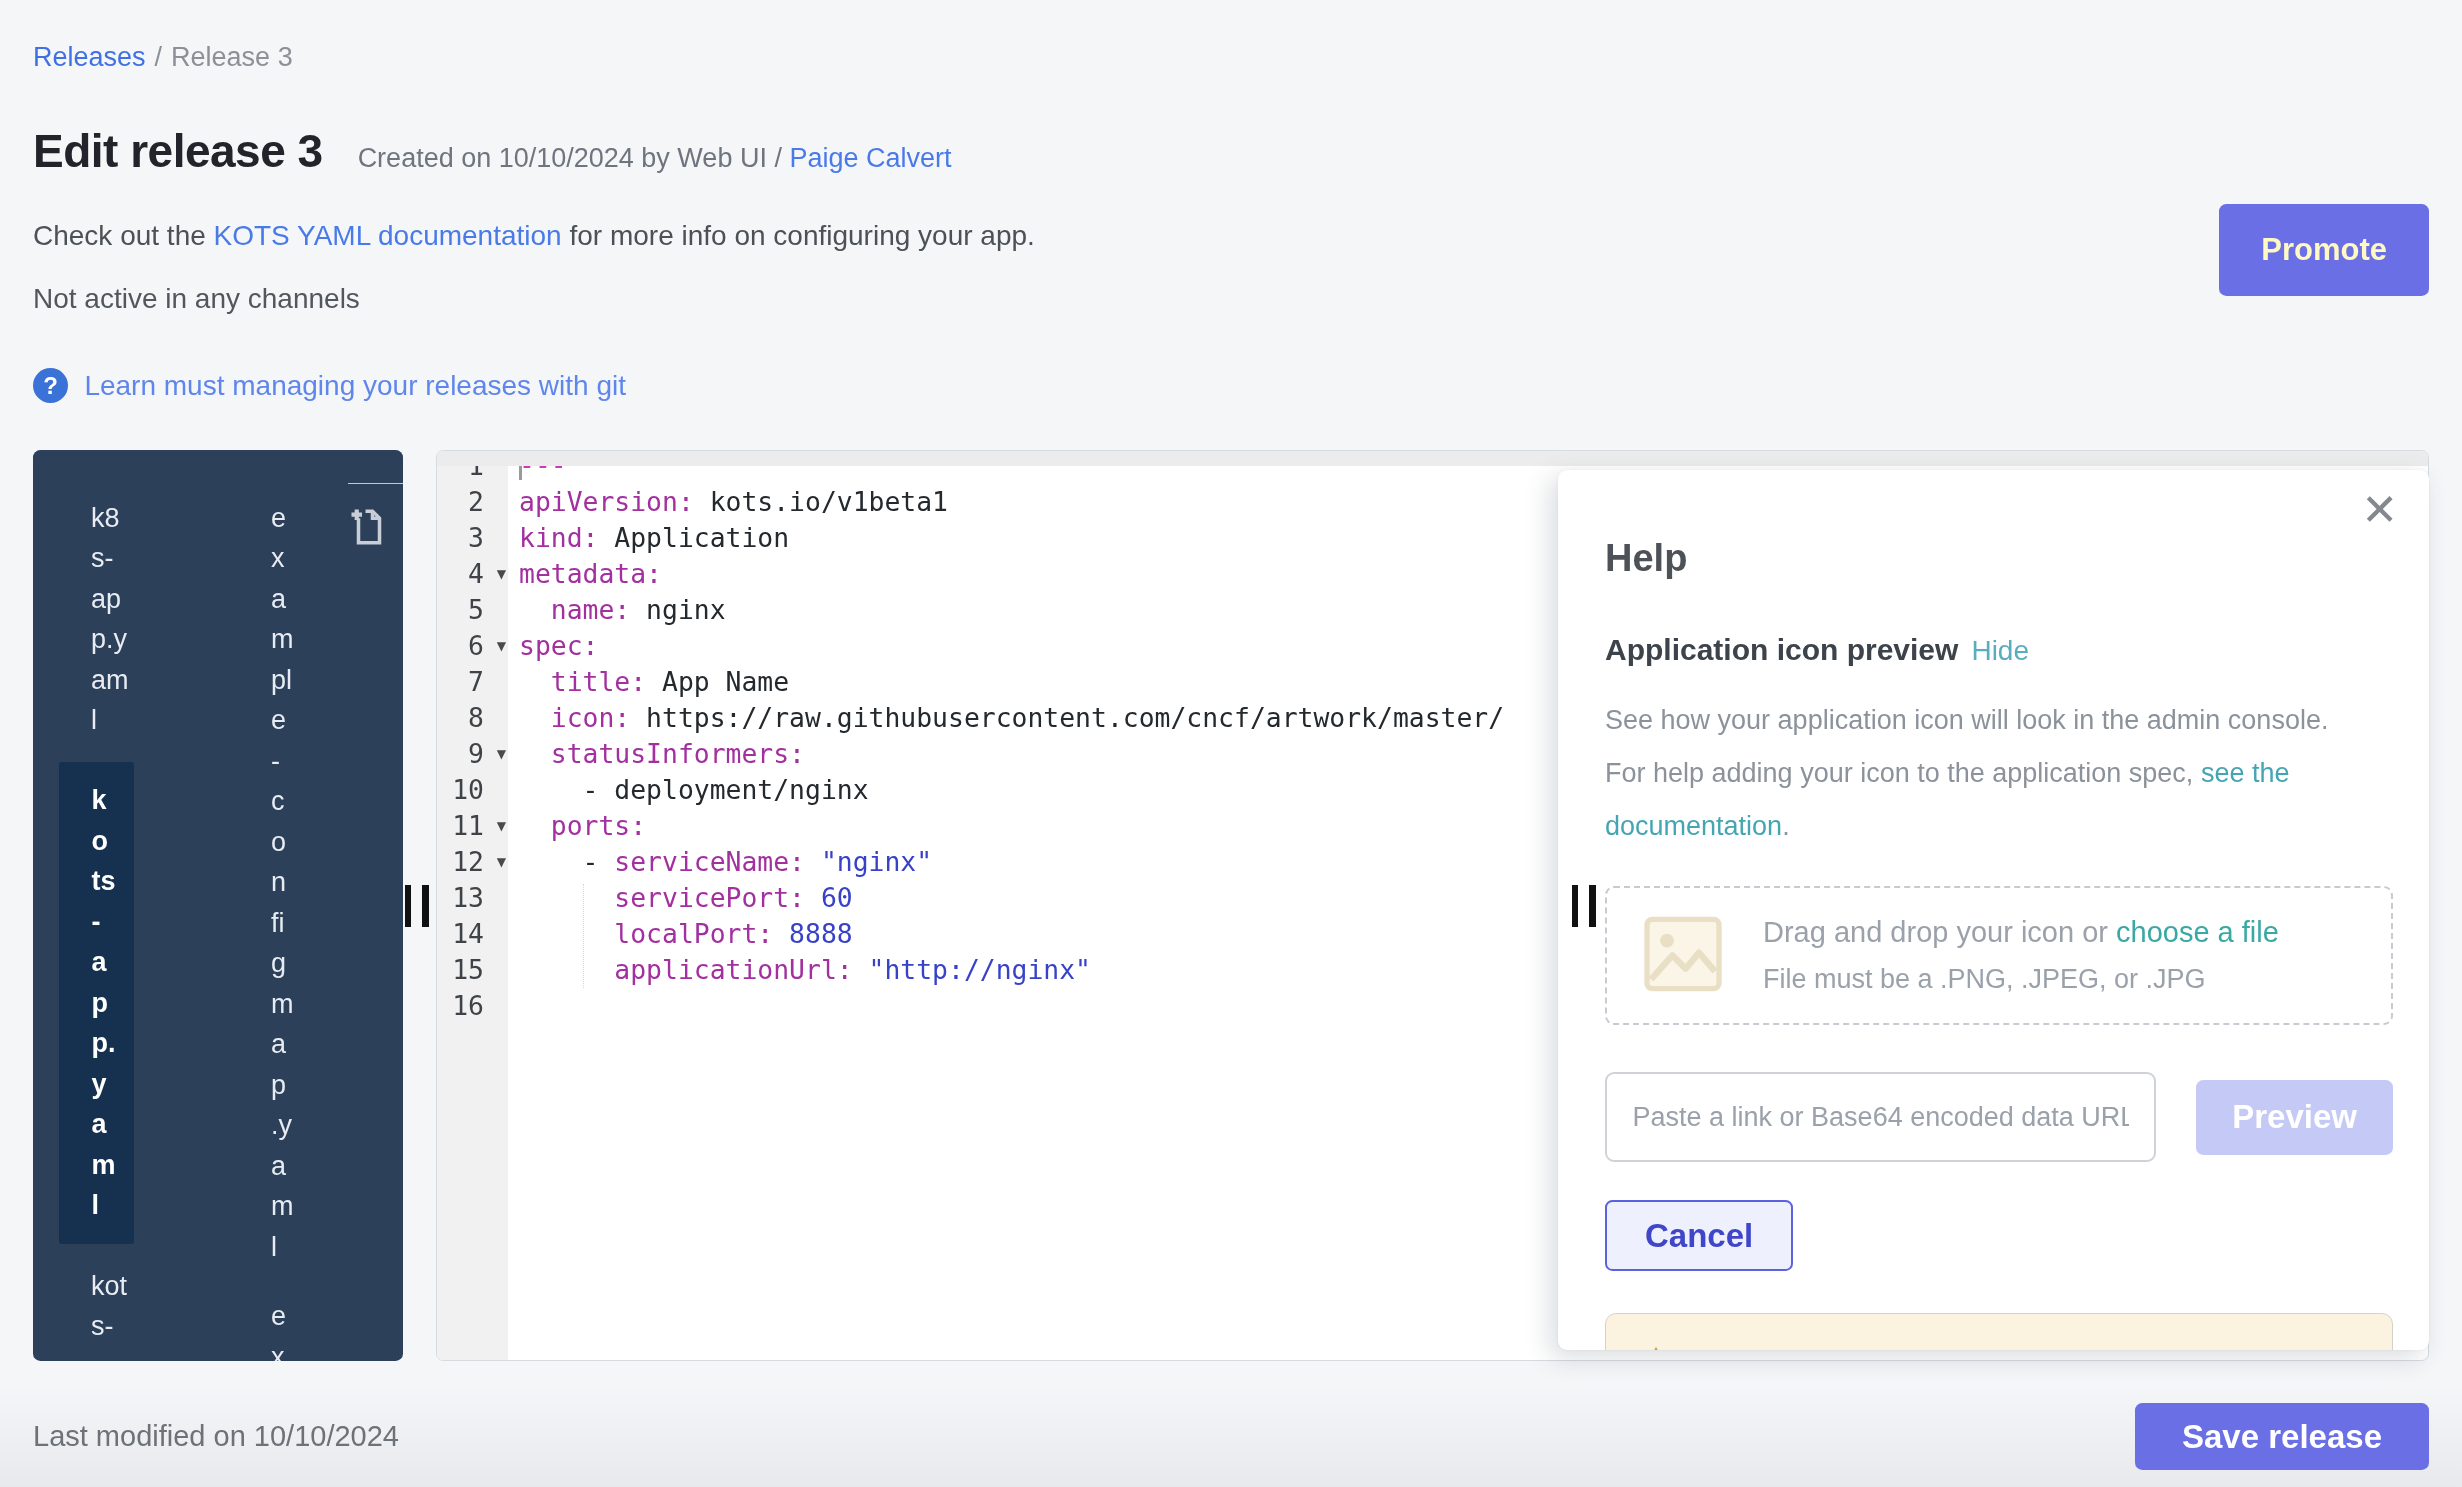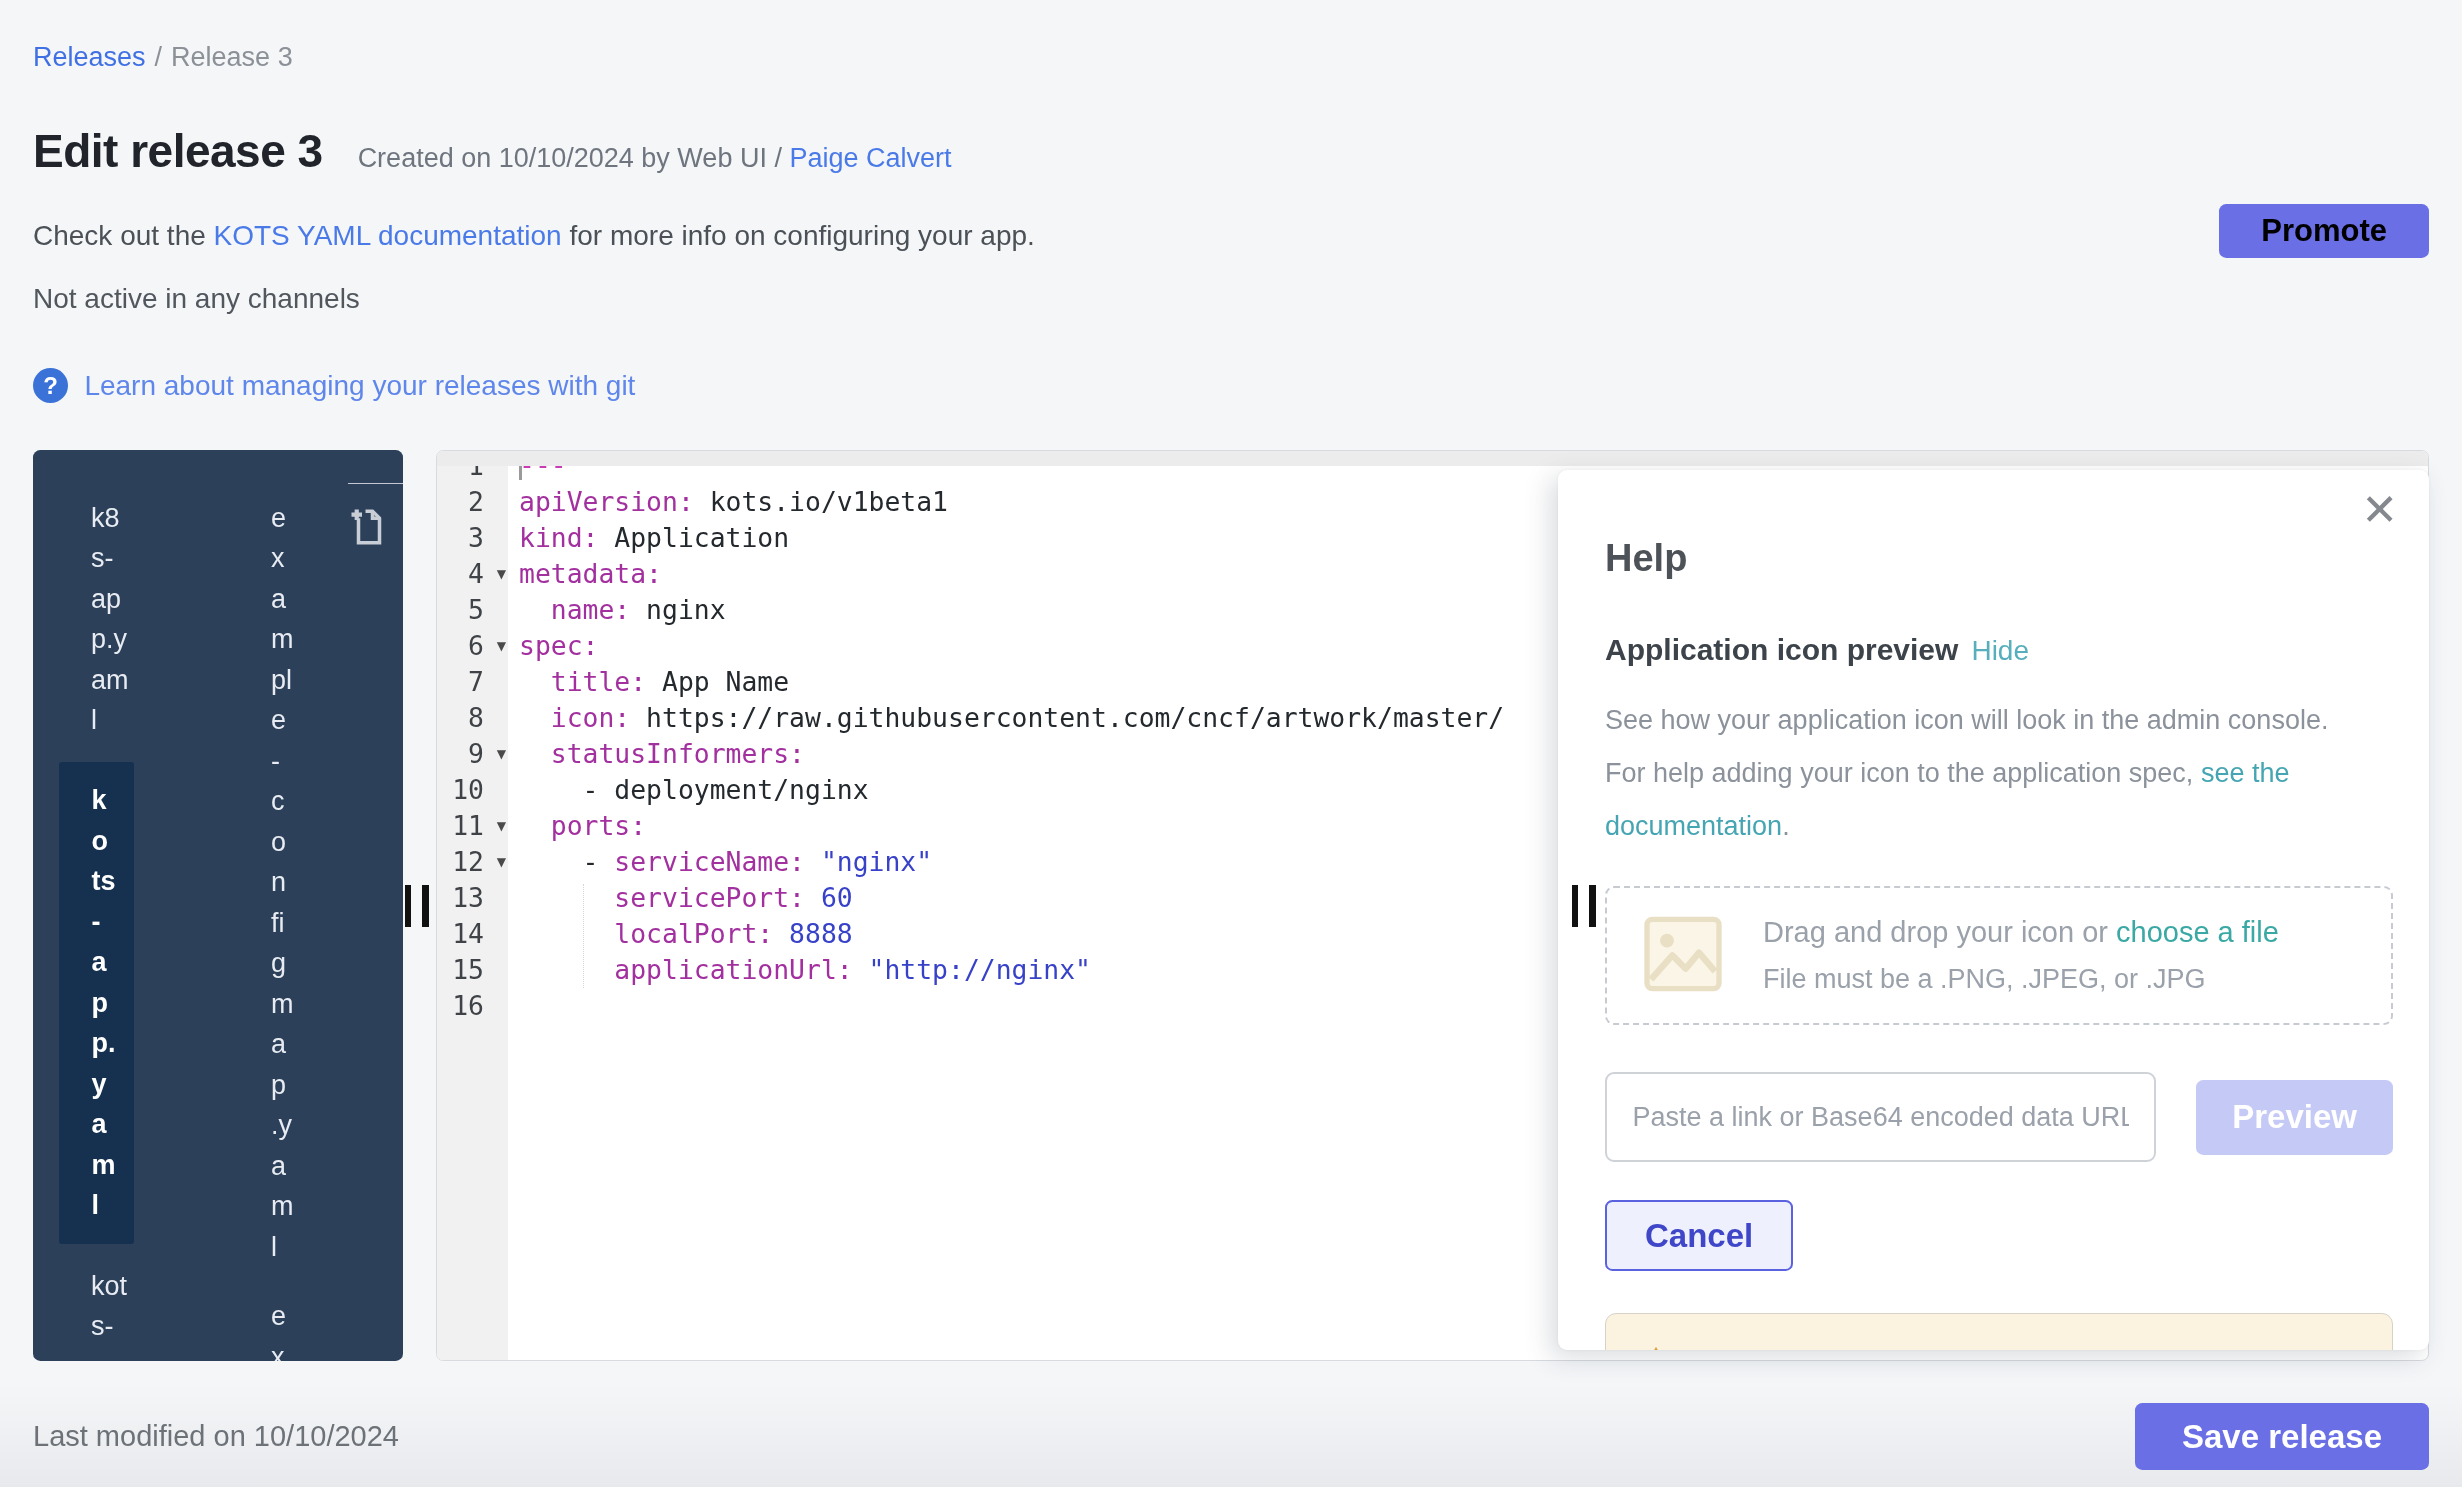--- a/index.html
+++ b/index.html
@@ -28,23 +28,23 @@
   .git-row { margin-top: 53px; display: flex; align-items: center; gap: 16.4px; }
   .git-row .q-icon {
     width: 35px; height: 35px; border-radius: 50%; background: #3b72d8; color: #fff;
     font-size: 24px; font-weight: 700; display: flex; align-items: center; justify-content: center;
     flex: 0 0 auto;
   }
   .git-row a { color: #5f86ea; font-size: 28px; text-decoration: none; cursor: pointer; }
 
   .promote-btn {
     position: absolute; top: 204px; right: 33px;
-    background: #6a6fe6; color: #000000; border: none; border-radius: 7.3px;
+    background: #6a6fe6; color: #fef9c3; border: none; border-radius: 7.3px;
     font-family: "Liberation Sans", sans-serif;
-    font-size: 31px; font-weight: 700; padding: 9px 42px; cursor: pointer;
+    font-size: 31px; font-weight: 700; padding: 28px 42px; cursor: pointer;
   }
 
   
   .workspace { margin-top: 47px; height: 911px; display: flex; position: relative; }
 
   
   .file-pane {
     width: 370px; flex: 0 0 370px; background: #2c405a; border-radius: 7.3px;
     color: #eef1f5; font-size: 27px; display: flex; flex-direction: row;
     padding: 33px 0 25.5px 0; overflow: hidden;
@@ -173,21 +173,21 @@
     <div class="docs-line">
       <span>Check out the </span><a>KOTS YAML documentation</a><span> for more info on configuring your app.</span>
     </div>
 
     <div class="not-active">Not active in any channels</div>
 
     <button class="promote-btn">Promote</button>
 
     <div class="git-row">
       <span class="q-icon">?</span>
-      <a>Learn about managing your releases with git</a>
+      <a>Learn must managing your releases with git</a>
     </div>
 
     <div class="workspace">
 
       <div class="file-pane">
         <div class="file-group" id="file-group-0">
             <div class="file-item">k8s-app.yaml</div>
             <div class="file-item selected">kots-app.yaml</div>
             <div class="file-item">kots-config.yaml</div>
           </div>

